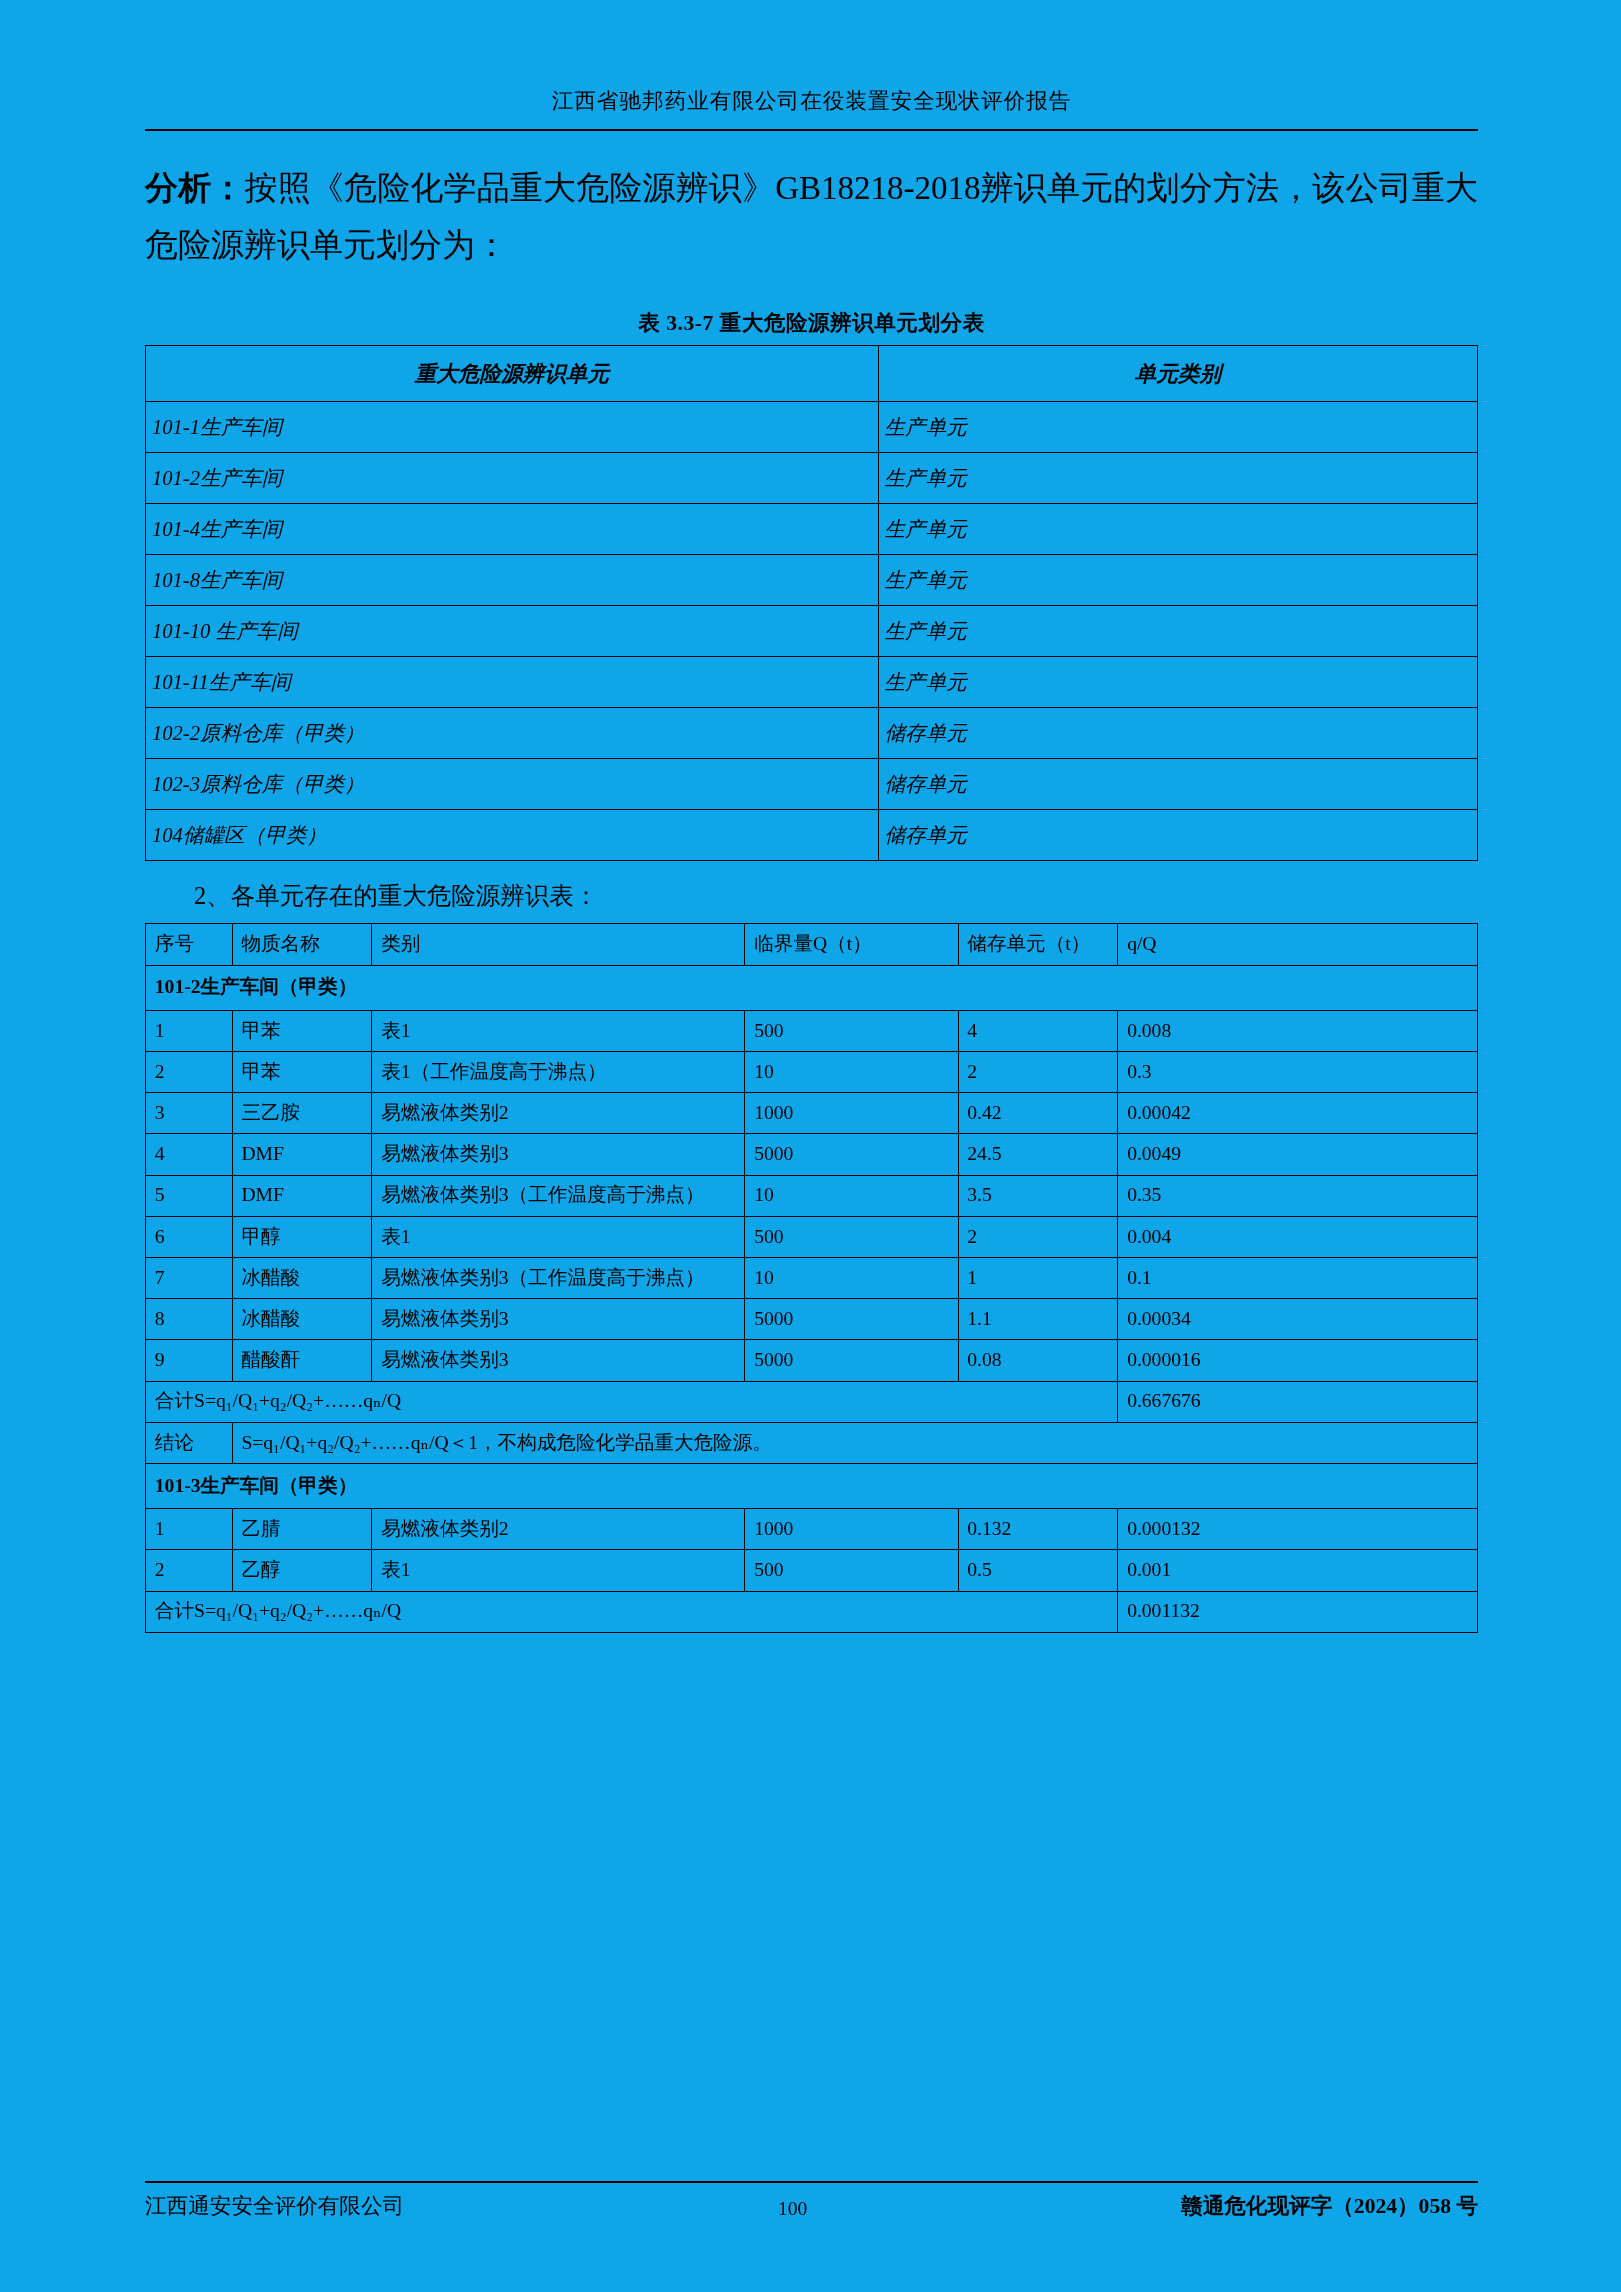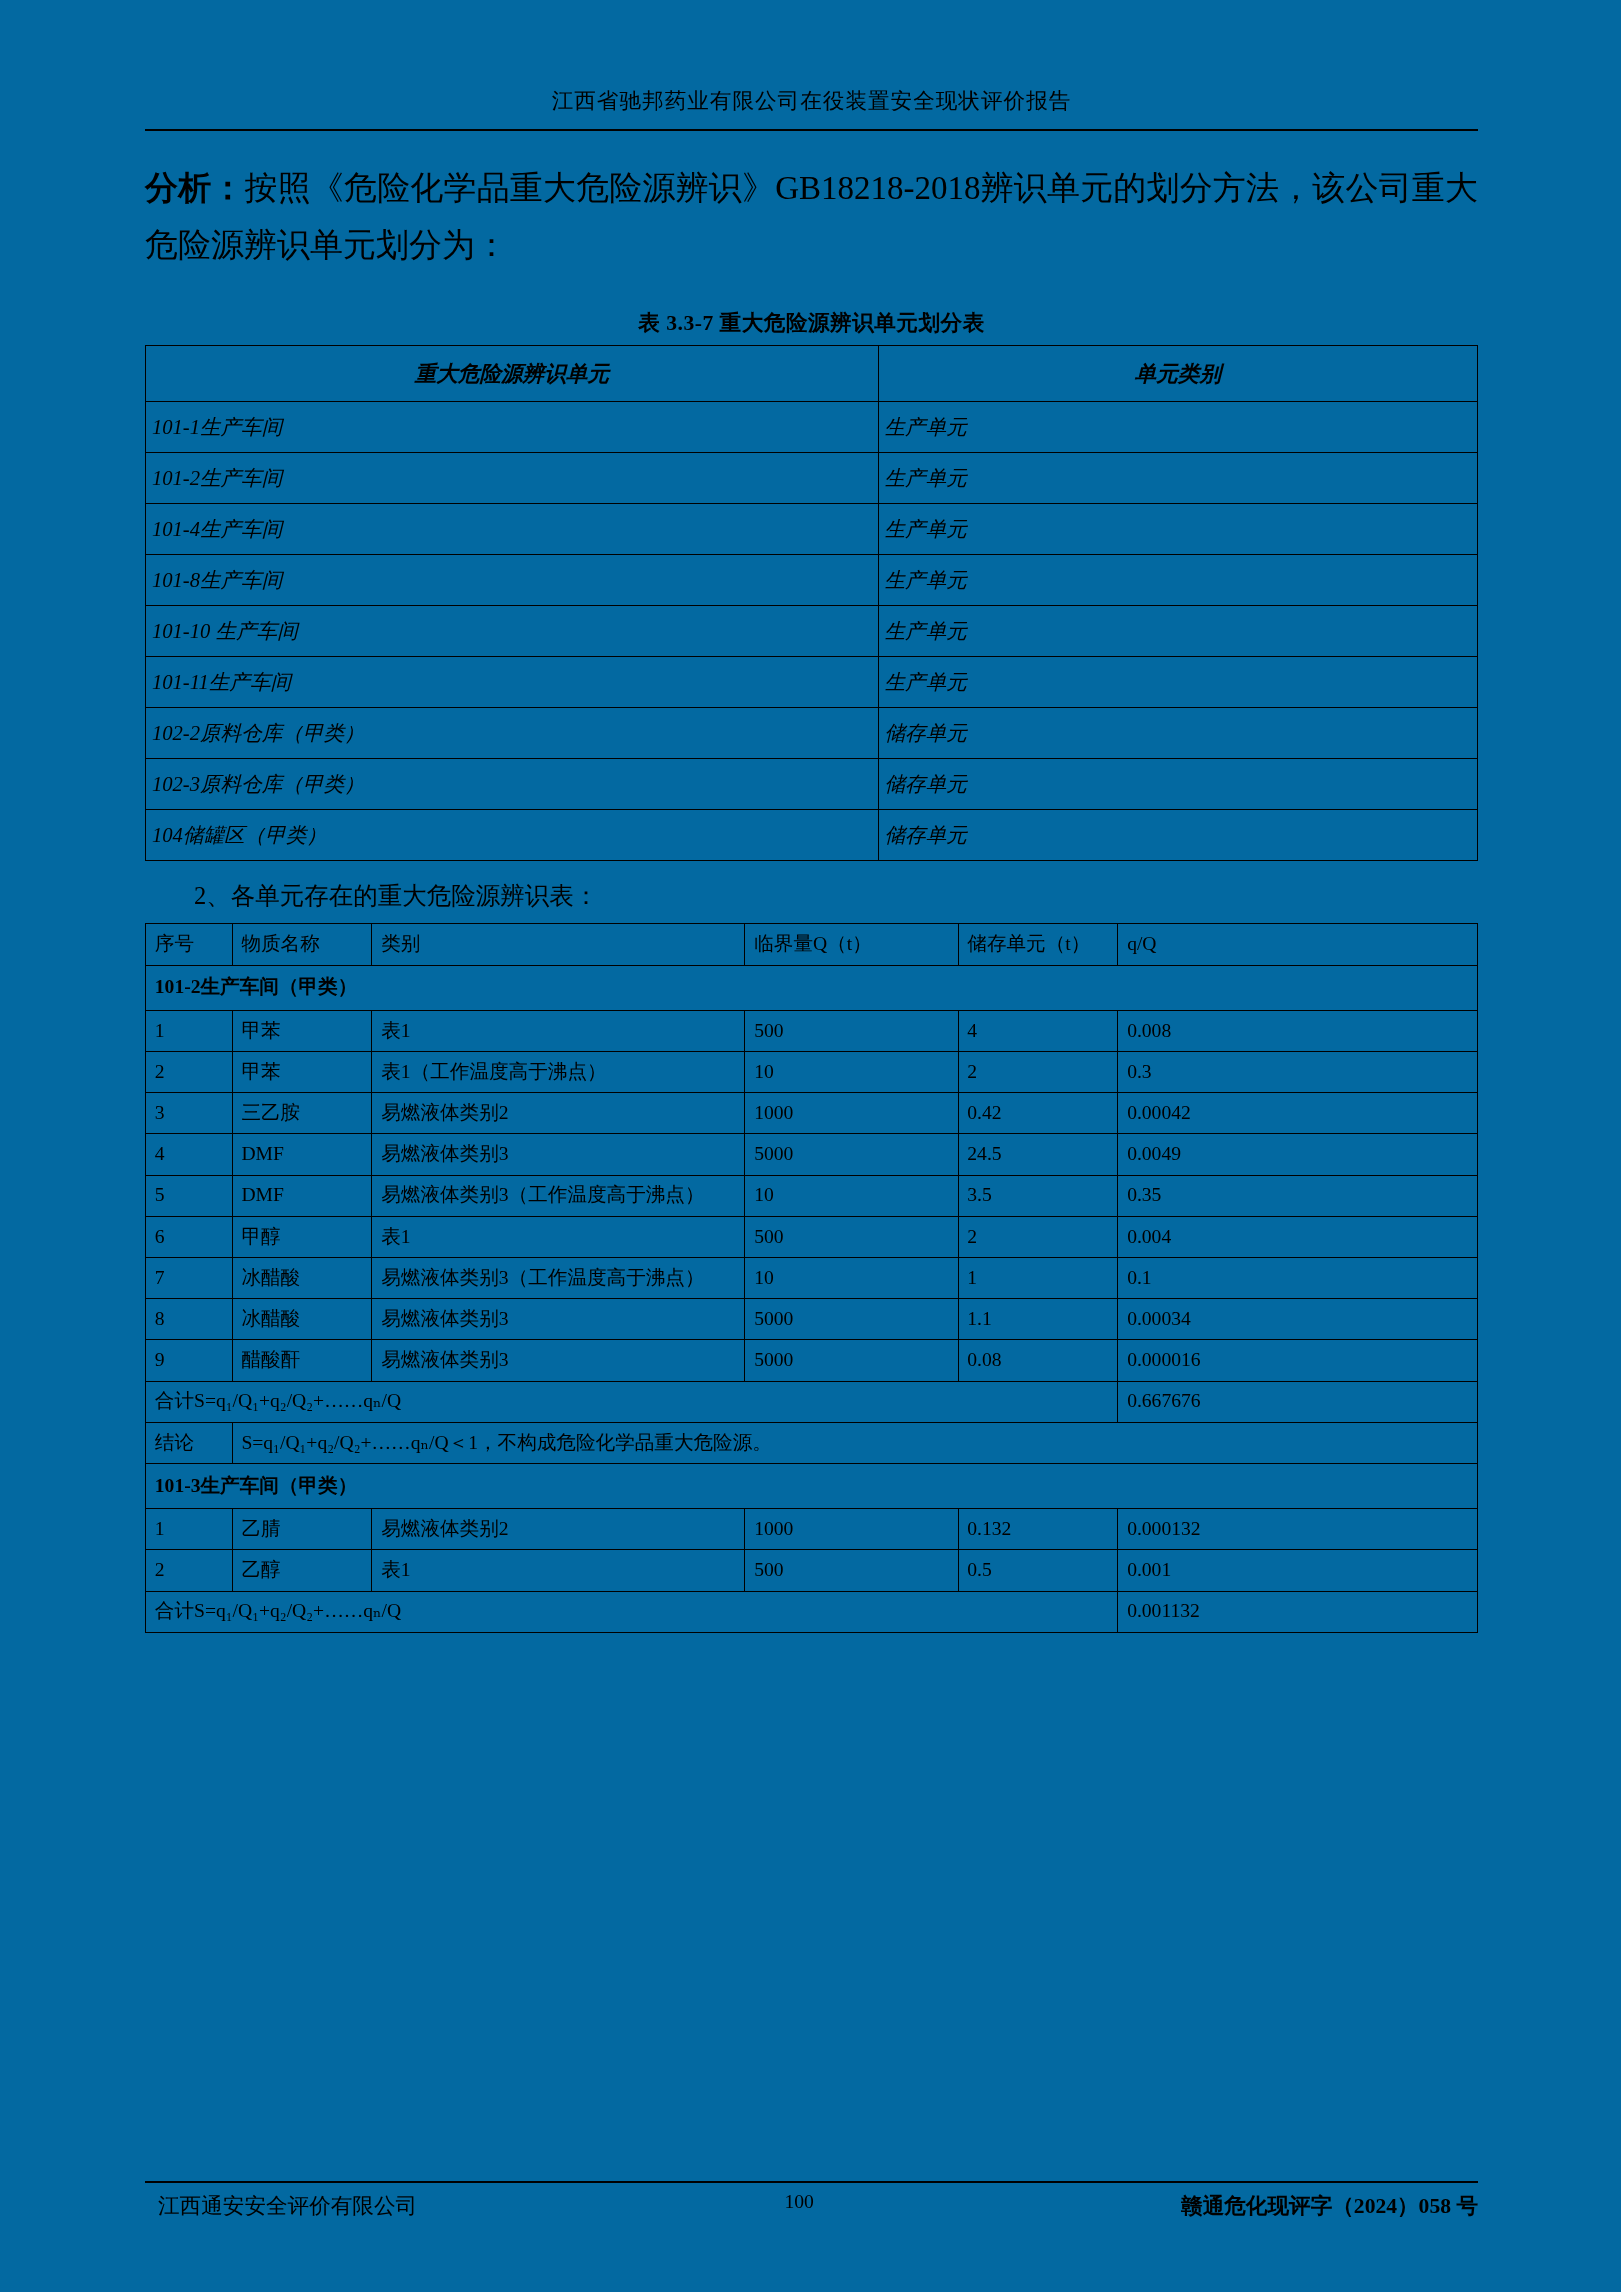--- a/index.html
+++ b/index.html
@@ -11,21 +11,21 @@
     font-family: "Liberation Serif", "DejaVu Serif", serif;
     color: #000000;
   }
   .page {
     width: 1621px;
     height: 2293px;
     position: relative;
     box-sizing: border-box;
     padding: 0;
     margin: 0 auto;
-    background: #0369a1;
+    background: #0ea5e9;
     overflow: hidden;
   }
   .content {
     position: absolute;
     left: 145px;
     top: 0;
     width: 1333px;
   }
 
   
@@ -112,24 +112,23 @@
     left: 145px;
     width: 1333px;
     bottom: 73px;
   }
   .footer-rule {
     border-top: 2.5px solid #000;
     margin-bottom: 7.8px;
   }
   .footer-row {
     display: flex;
-    align-items: flex-start;
+    align-items: flex-end;
     justify-content: space-between;
     font-size: 21.6px;
-    margin-left: 13px;
   }
   .footer-left { text-align: left; }
   .footer-center { font-size: 19.6px; }
   .footer-right { font-weight: bold; font-size: 21.6px; }
 </style>
 </head>
 <body>
 
 <div class="page">
   <div class="content">

